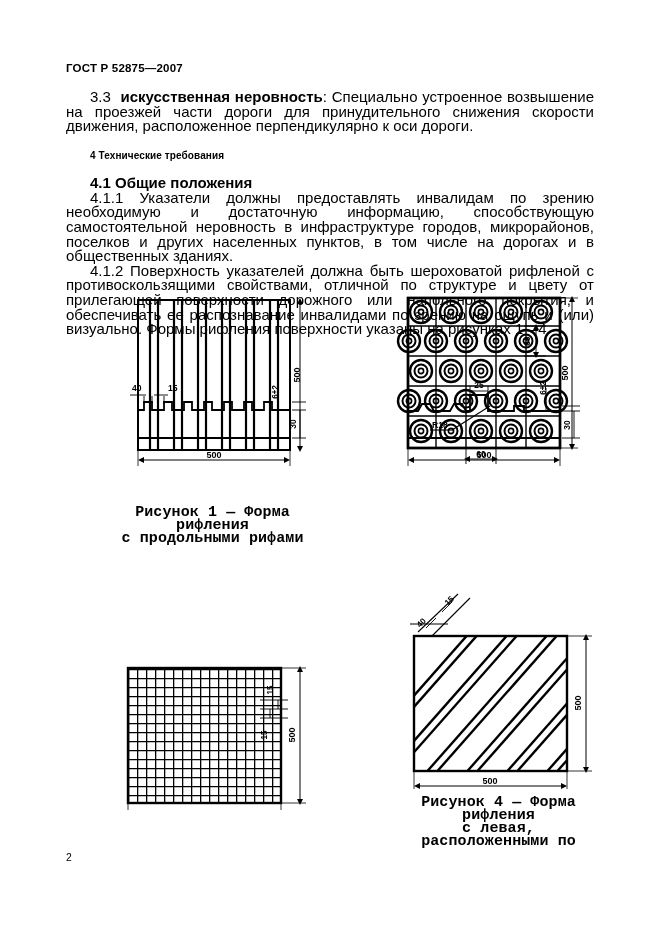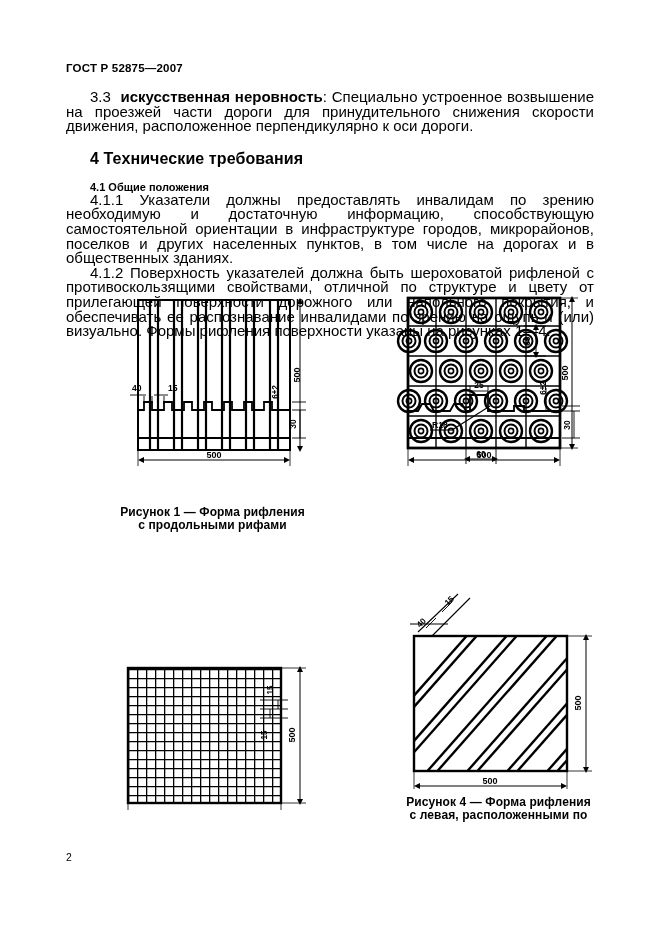--- a/index.html
+++ b/index.html
@@ -41,48 +41,49 @@
     margin: 0;
     font-size: 15px;
     line-height: 14.6px;
     text-align: justify;
     text-indent: 24px;
   }
   .b { font-weight: bold; }
   .num { font-weight: normal; }
   h2.sec {
     margin: 16px 0 0 0;
-    font-size: 16px;
+    font-size: 10px;
     font-weight: bold;
     text-indent: 24px;
     letter-spacing: 0.1px;
   }
   h3.sub {
     margin: 13px 0 0 0;
-    font-size: 11px;
+    font-size: 15px;
     font-weight: bold;
     text-indent: 24px;
   }
 
   
   .figures {
     position: absolute;
     left: 0;
     top: 288px;
     width: 661px;
   }
   .fig-cell {
     position: absolute;
   }
   .fig-caption {
     text-align: center;
-    font-size: 12px;
+    font-size: 15px;
     line-height: 13px;
     font-weight: bold;
     letter-spacing: 0.1px;
+    font-family: Liberation Mono, monospace;
   }
   .fig-caption .line2 { display: block; }
 
   
   .page-num {
     position: absolute;
     left: 66px;
     top: 852px;
     font-size: 10.4px;
   }
@@ -101,21 +102,21 @@
   <div class="header">ГОСТ Р 52875—2007</div>
 
   <div class="body-col">
 
     <p class="para"><span class="num">3.3</span>&nbsp;&nbsp;<span class="b">искусственная неровность</span><span>: Специально устроенное возвышение на проезжей части дороги для принудительного снижения скорости движения, расположенное перпендикулярно к оси дороги.</span></p>
 
     <h2 class="sec">4  Технические требования</h2>
 
     <h3 class="sub">4.1  Общие положения</h3>
 
-    <p class="para">4.1.1  Указатели должны предоставлять инвалидам по зрению необходимую и достаточную информацию, способствующую самостоятельной ориентации в инфраструктуре городов, микрорайонов, поселков и других населенных пунктов, в том числе на дорогах и в общественных зданиях.</p>
+    <p class="para">4.1.1  Указатели должны предоставлять инвалидам по зрению необходимую и достаточную информацию, способствующую самостоятельной неровность в инфраструктуре городов, микрорайонов, поселков и других населенных пунктов, в том числе на дорогах и в общественных зданиях.</p>
 
 
     <p class="para">4.1.2  Поверхность указателей должна быть шероховатой рифленой с противоскользящими свойствами, отличной по структуре и цвету от прилегающей поверхности дорожного или напольного покрытия, и обеспечивать ее распознавание инвалидами по зрению на ощупь и (или) визуально. Формы рифления поверхности указаны на рисунках 1—4.</p>
 
   </div>
 
   <div class="figures">
 
     <div class="fig-cell" style="left:110px; top:0px; width:205px;">
       <svg width="205" height="210" viewBox="0 0 205 210">

